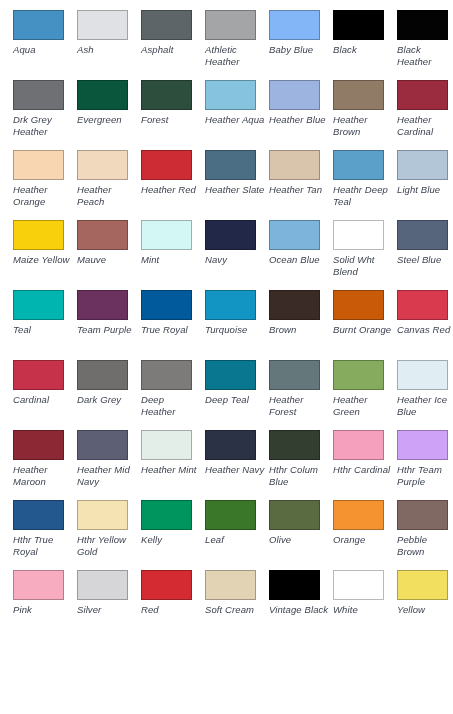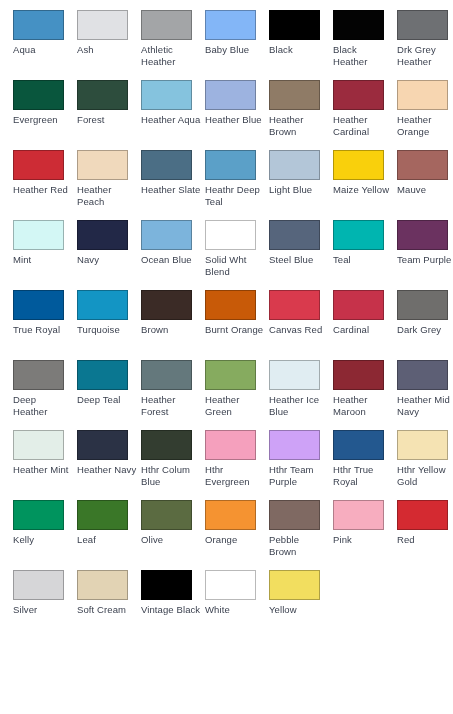--- a/index.html
+++ b/index.html
@@ -13,20 +13,21 @@
     font-family: "Liberation Sans", sans-serif;
     color: #3a3f4a;
     overflow: hidden;
   }
   #swatch-grid {
     display: grid;
     grid-template-columns: repeat(7, 64px);
     grid-auto-rows: 70px;
     padding: 10px 0 0 13px;
     box-sizing: border-box;
+    font-style: italic;
   }
   .swatch-cell {
     width: 64px;
     height: 70px;
     box-sizing: border-box;
     position: relative;
   }
   .swatch-chip {
     width: 51px;
     height: 30px;
@@ -53,20 +54,24 @@
 <div id="swatch-grid" style="background: rgb(255, 255, 255); color: rgb(60, 66, 80);">
     <div class="swatch-cell">
       <div class="swatch-chip" style="background-color: rgb(69, 145, 196);"></div>
       <div class="swatch-label">Aqua</div>
     </div>
     <div class="swatch-cell">
       <div class="swatch-chip" style="background-color: rgb(224, 225, 228);"></div>
       <div class="swatch-label">Ash</div>
     </div>
     <div class="swatch-cell">
+      <div class="swatch-chip" style="background-color: rgb(94, 101, 105);"></div>
+      <div class="swatch-label">Asphalt</div>
+    </div>
+    <div class="swatch-cell">
       <div class="swatch-chip" style="background-color: rgb(163, 165, 167);"></div>
       <div class="swatch-label">Athletic Heather</div>
     </div>
     <div class="swatch-cell">
       <div class="swatch-chip" style="background-color: rgb(131, 182, 247);"></div>
       <div class="swatch-label">Baby Blue</div>
     </div>
     <div class="swatch-cell">
       <div class="swatch-chip" style="background-color: rgb(0, 0, 0);"></div>
       <div class="swatch-label">Black</div>
@@ -101,32 +106,36 @@
     </div>
     <div class="swatch-cell">
       <div class="swatch-chip" style="background-color: rgb(155, 43, 62);"></div>
       <div class="swatch-label">Heather Cardinal</div>
     </div>
     <div class="swatch-cell">
       <div class="swatch-chip" style="background-color: rgb(247, 214, 177);"></div>
       <div class="swatch-label">Heather Orange</div>
     </div>
     <div class="swatch-cell">
+      <div class="swatch-chip" style="background-color: rgb(240, 217, 188);"></div>
+      <div class="swatch-label">Heather Peach</div>
+    </div>
+    <div class="swatch-cell">
       <div class="swatch-chip" style="background-color: rgb(205, 44, 53);"></div>
       <div class="swatch-label">Heather Red</div>
     </div>
     <div class="swatch-cell">
-      <div class="swatch-chip" style="background-color: rgb(240, 217, 188);"></div>
-      <div class="swatch-label">Heather Peach</div>
-    </div>
-    <div class="swatch-cell">
       <div class="swatch-chip" style="background-color: rgb(75, 110, 133);"></div>
       <div class="swatch-label">Heather Slate</div>
     </div>
     <div class="swatch-cell">
+      <div class="swatch-chip" style="background-color: rgb(217, 197, 172);"></div>
+      <div class="swatch-label">Heather Tan</div>
+    </div>
+    <div class="swatch-cell">
       <div class="swatch-chip" style="background-color: rgb(91, 160, 200);"></div>
       <div class="swatch-label">Heathr Deep Teal</div>
     </div>
     <div class="swatch-cell">
       <div class="swatch-chip" style="background-color: rgb(179, 198, 216);"></div>
       <div class="swatch-label">Light Blue</div>
     </div>
     <div class="swatch-cell">
       <div class="swatch-chip" style="background-color: rgb(249, 208, 12);"></div>
       <div class="swatch-label">Maize Yellow</div>
@@ -226,21 +235,21 @@
     <div class="swatch-cell">
       <div class="swatch-chip" style="background-color: rgb(43, 50, 69);"></div>
       <div class="swatch-label">Heather Navy</div>
     </div>
     <div class="swatch-cell">
       <div class="swatch-chip" style="background-color: rgb(51, 61, 48);"></div>
       <div class="swatch-label">Hthr Colum Blue</div>
     </div>
     <div class="swatch-cell">
       <div class="swatch-chip" style="background-color: rgb(245, 160, 189);"></div>
-      <div class="swatch-label">Hthr Evergreen</div>
+      <div class="swatch-label">Hthr Cardinal</div>
     </div>
     <div class="swatch-cell">
       <div class="swatch-chip" style="background-color: rgb(206, 162, 247);"></div>
       <div class="swatch-label">Hthr Team Purple</div>
     </div>
     <div class="swatch-cell">
       <div class="swatch-chip" style="background-color: rgb(35, 88, 143);"></div>
       <div class="swatch-label">Hthr True Royal</div>
     </div>
     <div class="swatch-cell">
@@ -265,26 +274,26 @@
     </div>
     <div class="swatch-cell">
       <div class="swatch-chip" style="background-color: rgb(127, 105, 98);"></div>
       <div class="swatch-label">Pebble Brown</div>
     </div>
     <div class="swatch-cell">
       <div class="swatch-chip" style="background-color: rgb(247, 173, 191);"></div>
       <div class="swatch-label">Pink</div>
     </div>
     <div class="swatch-cell">
+      <div class="swatch-chip" style="background-color: rgb(214, 214, 216);"></div>
+      <div class="swatch-label">Silver</div>
+    </div>
+    <div class="swatch-cell">
       <div class="swatch-chip" style="background-color: rgb(212, 42, 49);"></div>
       <div class="swatch-label">Red</div>
-    </div>
-    <div class="swatch-cell">
-      <div class="swatch-chip" style="background-color: rgb(214, 214, 216);"></div>
-      <div class="swatch-label">Silver</div>
     </div>
     <div class="swatch-cell">
       <div class="swatch-chip" style="background-color: rgb(226, 211, 180);"></div>
       <div class="swatch-label">Soft Cream</div>
     </div>
     <div class="swatch-cell">
       <div class="swatch-chip" style="background-color: rgb(0, 0, 0);"></div>
       <div class="swatch-label">Vintage Black</div>
     </div>
     <div class="swatch-cell">

